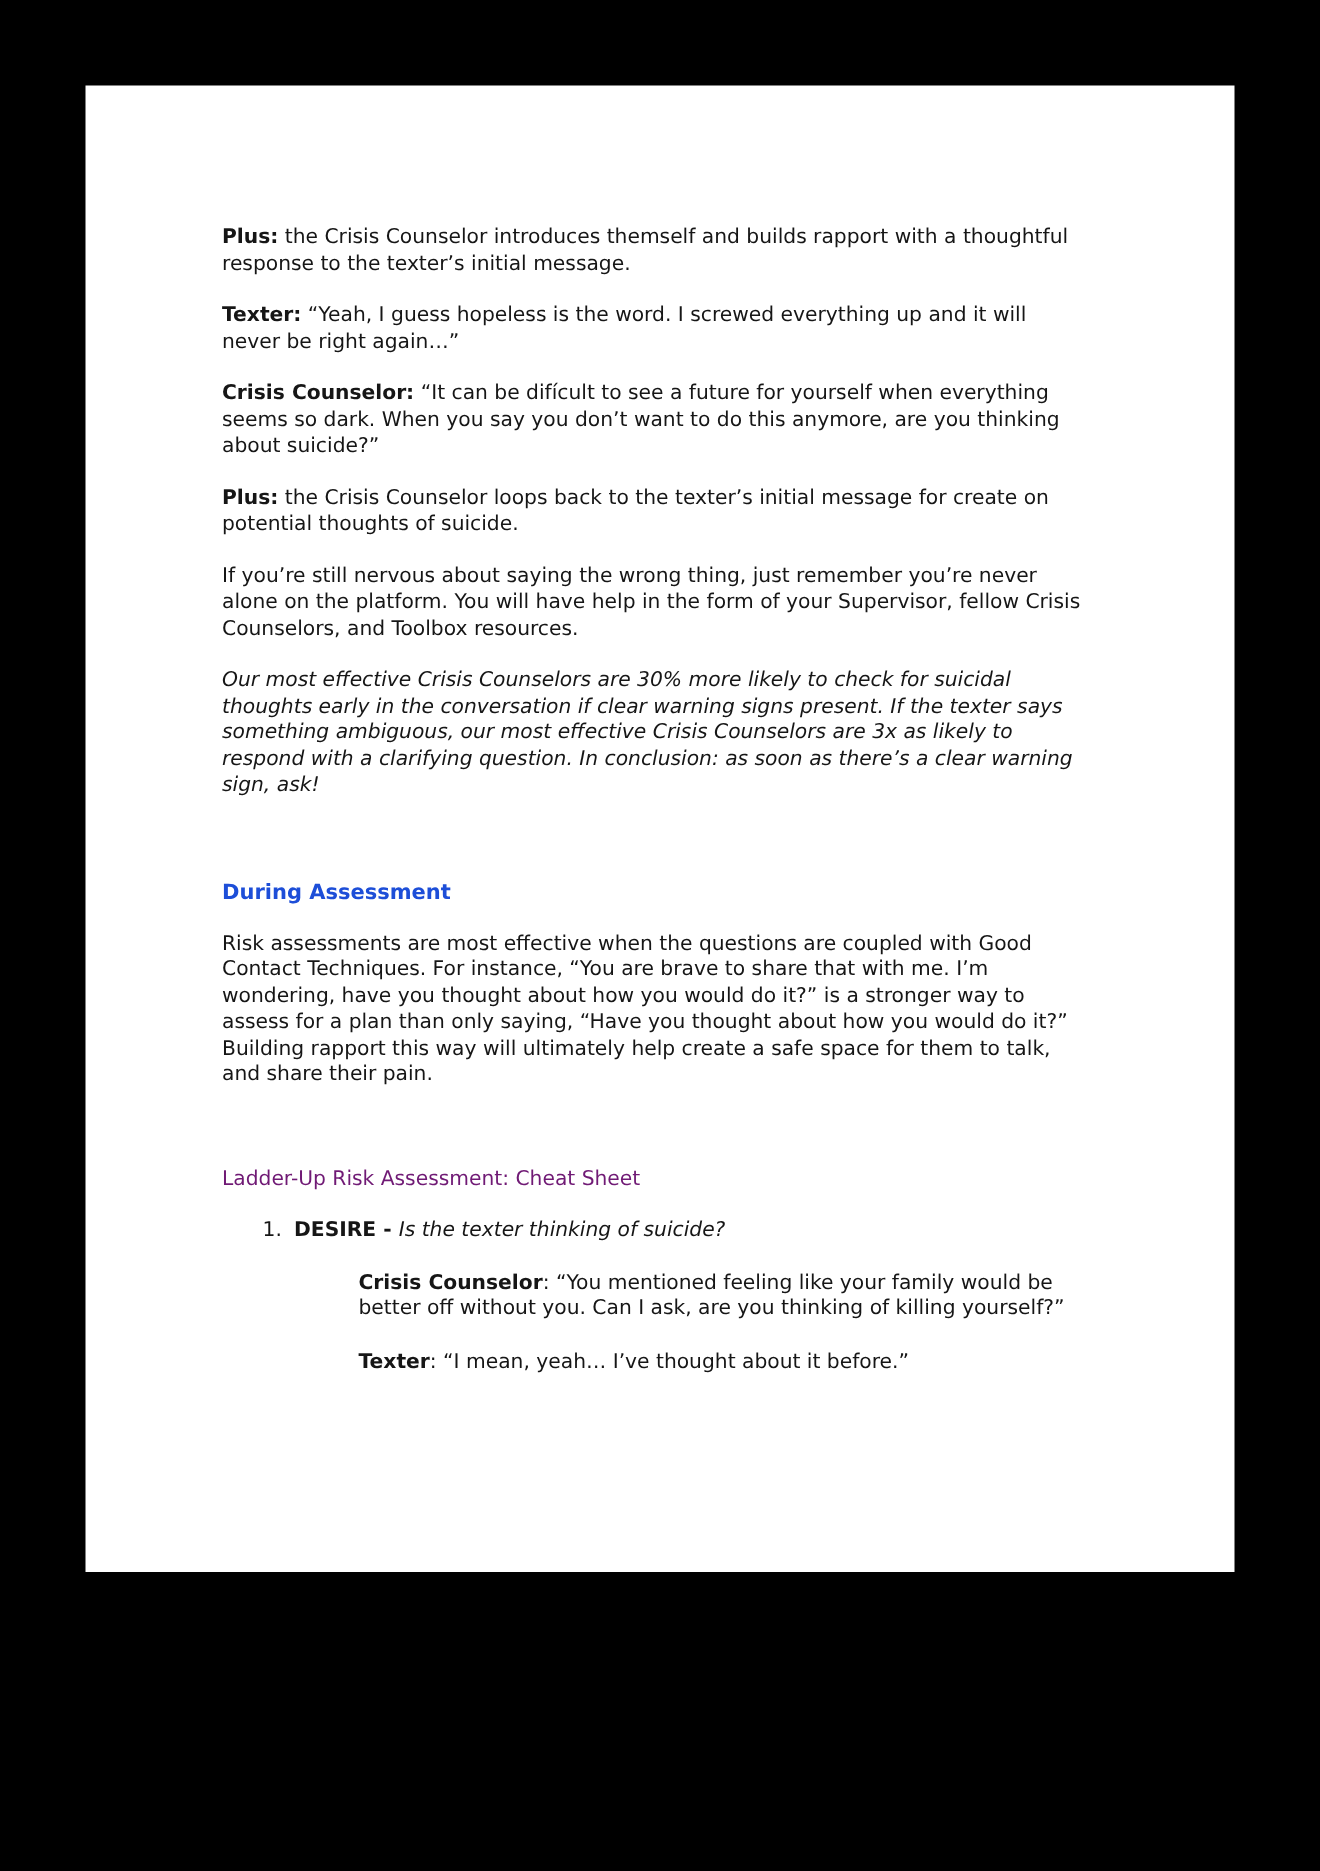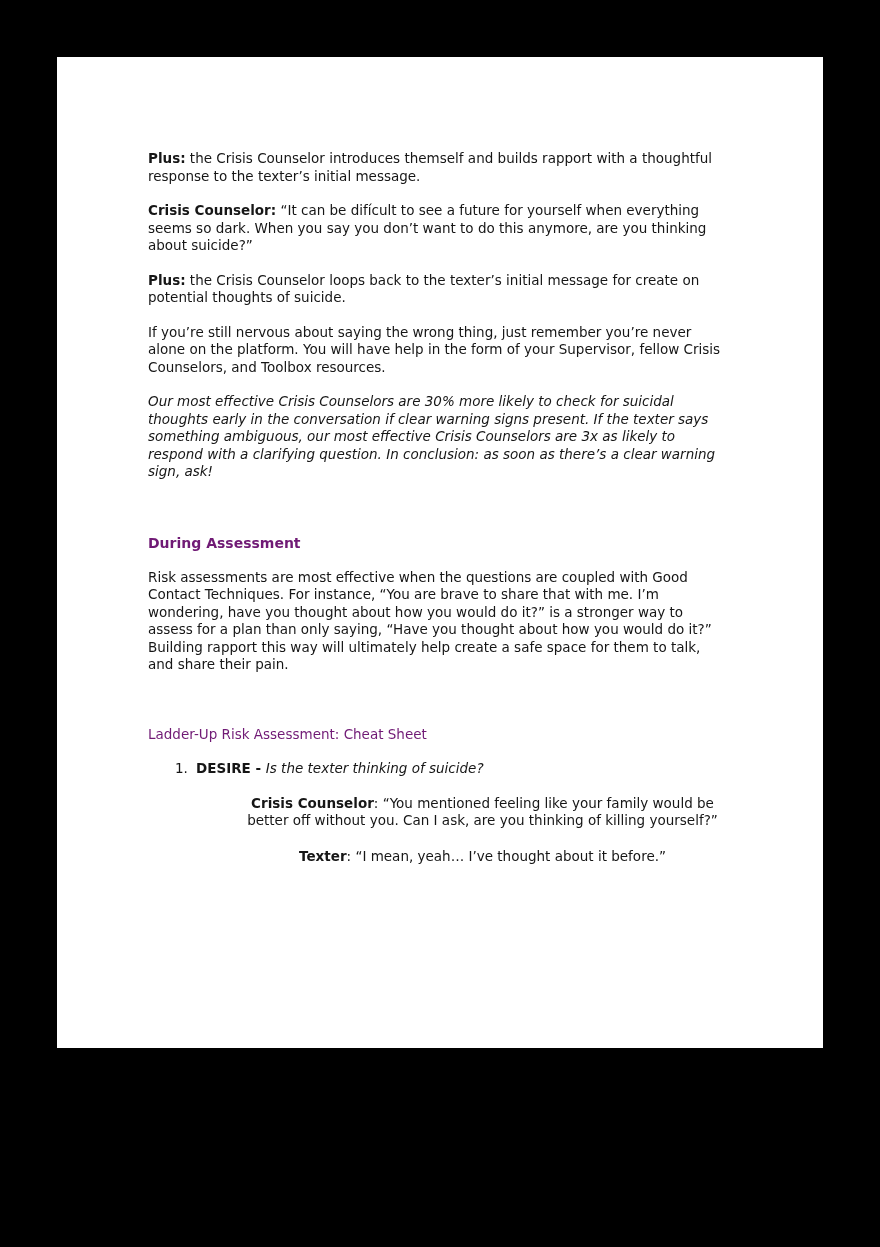--- a/index.html
+++ b/index.html
@@ -59,41 +59,41 @@
   }
   .list-text {
     font-weight: bold;
   }
   .list-text .q {
     font-style: italic;
     font-weight: normal;
   }
   .quote {
     margin: 0 0 18px 91px;
-    text-align: center;
   }
 </style>
 </head>
 <body>
 
 <div class="page">
   <div class="content">
 
     <p class="para"><b>Plus:</b><span> the Crisis Counselor introduces themself and builds rapport with a thoughtful response to the texter’s initial message.</span></p>
 
+    <p class="para"><b>Texter:</b><span> “Yeah, I guess hopeless is the word. I screwed everything up and it will never be right again…”</span></p>
 
     <p class="para"><b>Crisis Counselor:</b><span> “It can be difícult to see a future for yourself when everything seems so dark. When you say you don’t want to do this anymore, are you thinking about suicide?”</span></p>
 
     <p class="para"><b>Plus:</b><span> the Crisis Counselor loops back to the texter’s initial message for create on potential thoughts of suicide.</span></p>
 
     <p class="para"><span>If you’re still nervous about saying the wrong thing, just remember you’re never alone on the platform. You will have help in the form of your Supervisor, fellow Crisis Counselors, and Toolbox resources.</span></p>
 
     <p class="para italic"><span> Our most effective Crisis Counselors are 30% more likely to check for suicidal thoughts early in the conversation if clear warning signs present. If the texter says something ambiguous, our most effective Crisis Counselors are 3x as likely to respond with a clarifying question. In conclusion: as soon as there’s a clear warning sign, ask!</span></p>
 
-    <h2 class="red-heading" style="color: #701a75;">During Assessment</h2>
+    <h2 class="red-heading" style="color: #1d4ed8;">During Assessment</h2>
 
     <p class="para"><span>Risk assessments are most effective when the questions are coupled with Good Contact Techniques. For instance, “You are brave to share that with me. I’m wondering, have you thought about how you would do it?” is a stronger way to assess for a plan than only saying, “Have you thought about how you would do it?” Building rapport this way will ultimately help create a safe space for them to talk, and share their pain.</span></p>
 
     <p class="para red-sub" style="color: #701a75;">Ladder-Up Risk Assessment: Cheat Sheet</p>
 
     <div class="list-item">
       <span class="list-num">1.</span>
       <span class="list-text"><span>DESIRE - </span><span class="q">Is the texter thinking of suicide?</span></span>
     </div>
 

